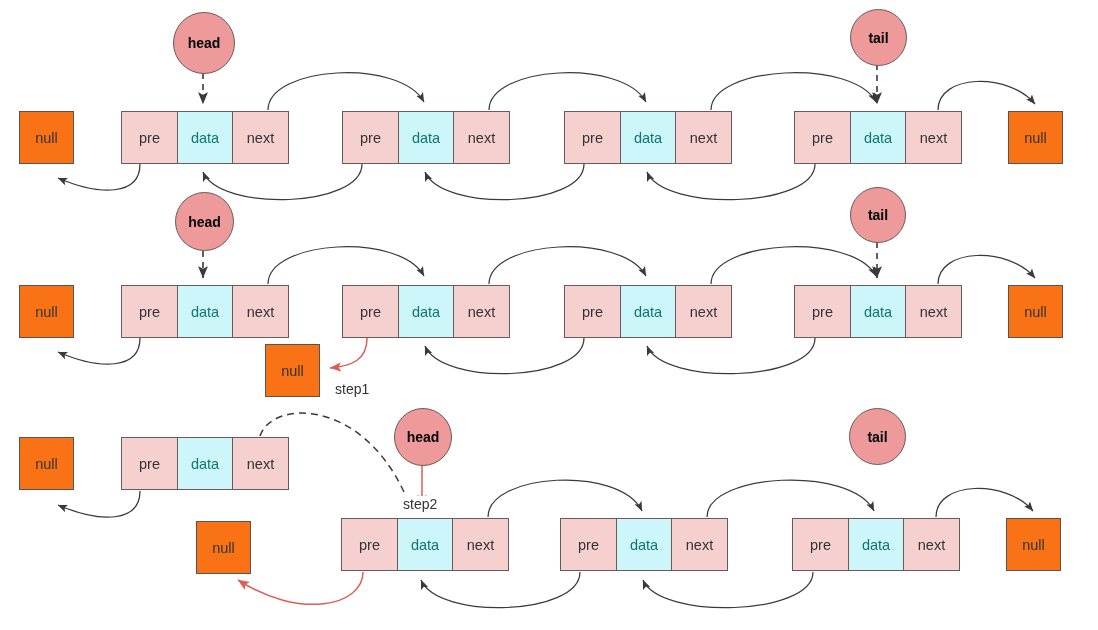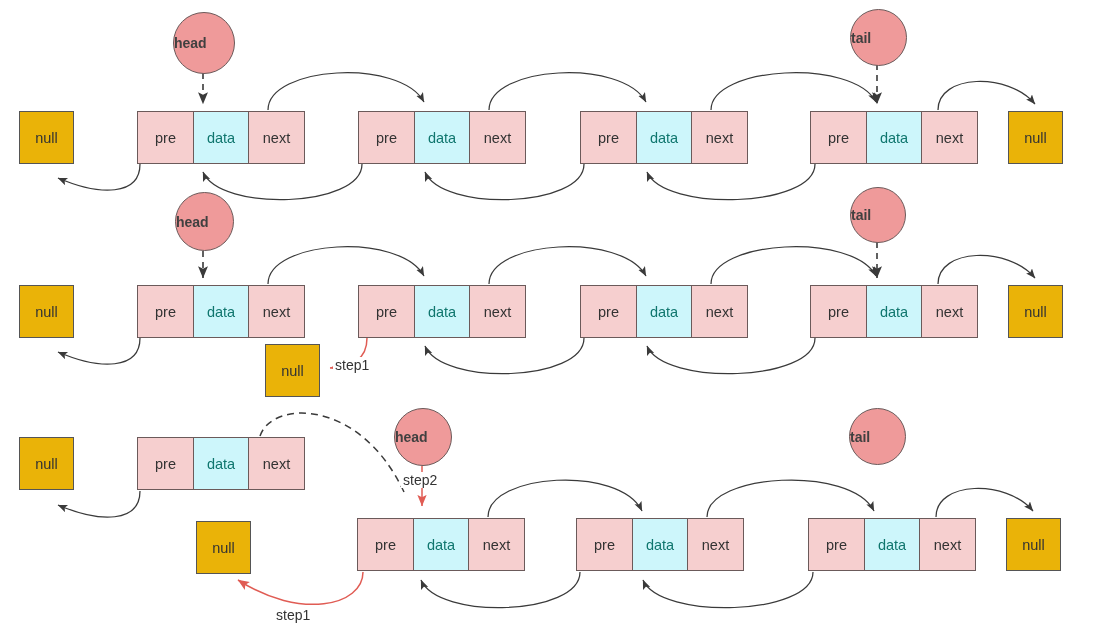--- a/index.html
+++ b/index.html
@@ -1,39 +1,39 @@
 <!DOCTYPE html>
 <html><head>
 <meta charset="utf-8">
 <style>
   html,body{margin:0;padding:0;background:#ffffff;}
   body{width:1098px;height:630px;position:relative;overflow:hidden;
        font-family:"Liberation Sans", sans-serif;}
   #stage{position:absolute;left:0;top:0;width:1098px;height:630px;}
   svg#wires{position:absolute;left:0;top:0;width:1098px;height:630px;pointer-events:none;}
 
-  .node{position:absolute;display:flex;box-sizing:border-box;margin-left:16px;}
+  .node{position:absolute;display:flex;box-sizing:border-box;}
   .cell{box-sizing:border-box;width:56px;height:53px;border:1.3px solid #6b5a5a;
         display:flex;align-items:center;justify-content:center;
         font-size:14.5px;color:#333333;background:#f6cfcf;}
   .cell.data{background:#cdf6fb;color:#0f766e;border-left:1.3px solid #6b5a5a;border-right:1.3px solid #6b5a5a;}
   .cell.pre{border-right:none;}
   .cell.next{border-left:none;}
 
   .nullbox{position:absolute;box-sizing:border-box;width:55px;height:53px;
-           border:1.3px solid #555555;background:#eab308;
+           border:1.3px solid #555555;background:#f97316;
            display:flex;align-items:center;justify-content:center;
            font-size:14.5px;color:#333333;}
 
   .ptr{position:absolute;border-radius:50%;background:#ef9a9a;
        border:1.5px solid #6b5a5a;display:flex;align-items:center;
-       justify-content:flex-start;font-size:14px;font-weight:bold;color:#404040;}
+       justify-content:center;font-size:14px;font-weight:bold;color:#000000;}
 
   .steplabel{position:absolute;font-size:14px;color:#333333;background:#ffffff;
-             padding:0 2px;white-space:nowrap;}
+             padding:0 2px;white-space:nowrap;margin-top:24px;}
 </style>
 </head>
 <body>
 
 <div id="stage">
 
   <svg id="wires" viewBox="0 0 1098 630">
     <defs>
       <marker id="ah" markerWidth="9" markerHeight="9" refX="7.4" refY="3.1" orient="auto" markerUnits="strokeWidth">
         <path d="M0,0 L7.6,3.1 L0,6.2 L1.6,3.1 z" fill="#3a3a3a"></path>

